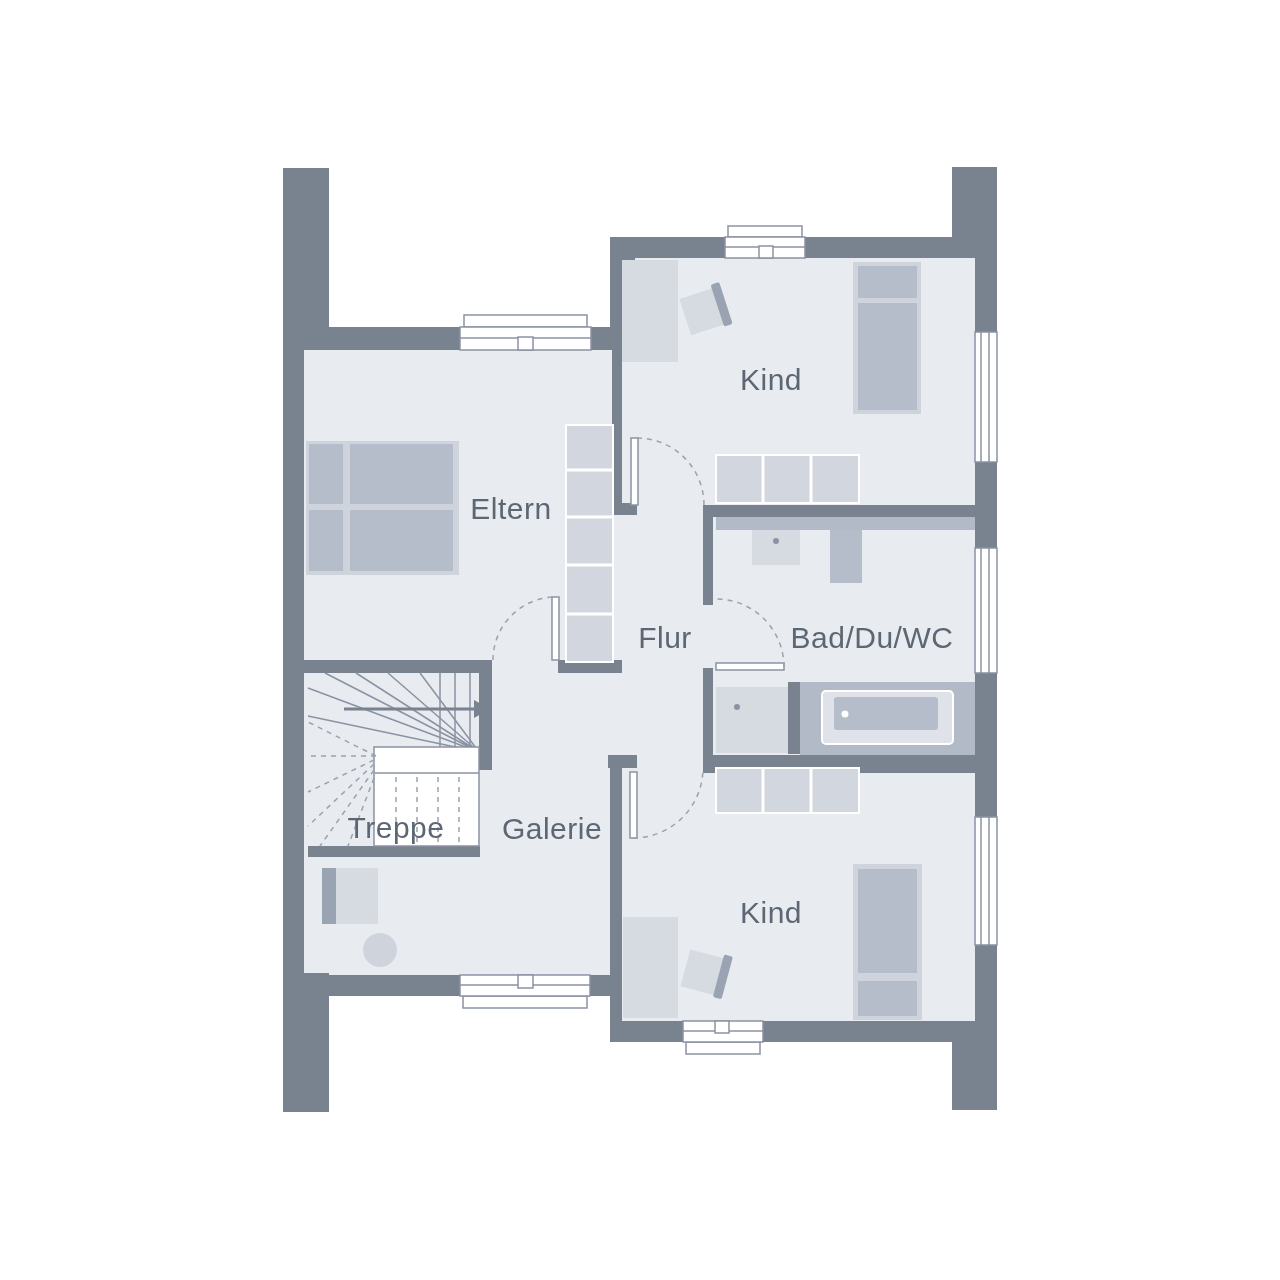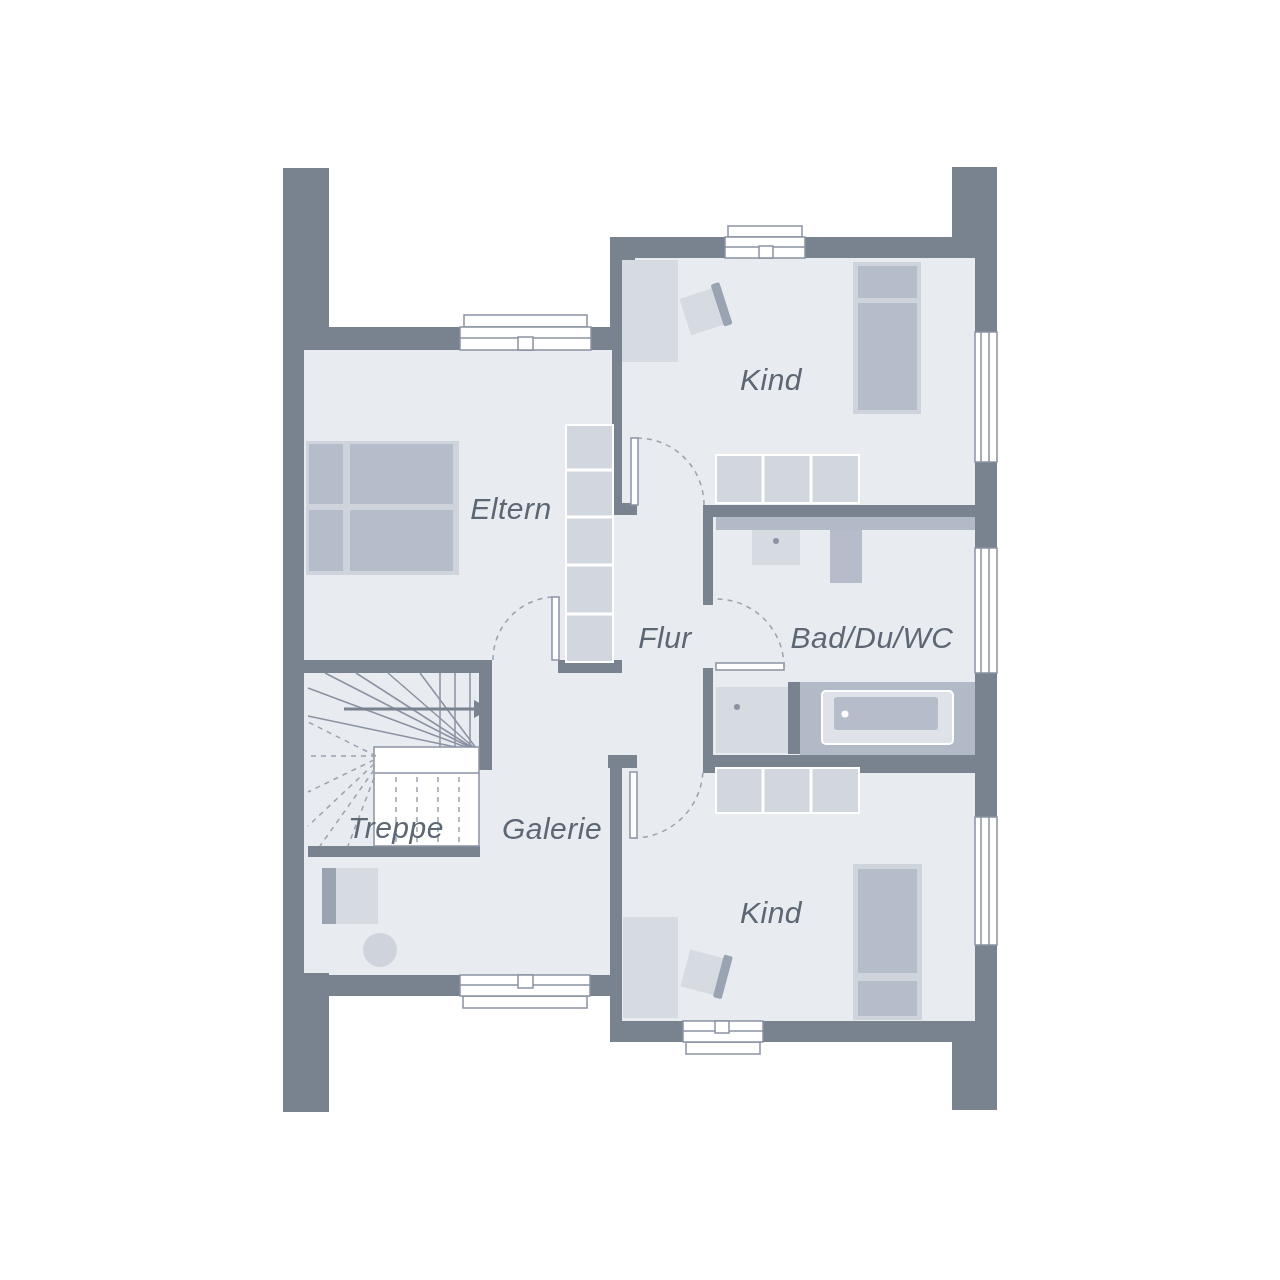--- a/index.html
+++ b/index.html
@@ -9,21 +9,20 @@
     width: 1280px;
     height: 1280px;
     font-family: "Liberation Sans", sans-serif;
   }
   #canvas {
     position: relative;
     width: 1280px;
     height: 1280px;
     background: #ffffff;
     overflow: hidden;
-    font-style: italic;
   }
   svg { display: block; }
 
   .wall      { fill: var(--wall, #79828f); }
   .floor     { fill: var(--floor, #e8ebf0); }
   .furn-light{ fill: var(--furniture-light, #d6dae1); }
   .furn-med  { fill: var(--furniture-medium, #b6bdca); }
   .furn-frame{ fill: var(--furniture-frame, #cfd4dc); }
   .fixture   { fill: var(--fixture, #b3bac7); }
   .accent    { fill: var(--accent, #9aa3b2); }

